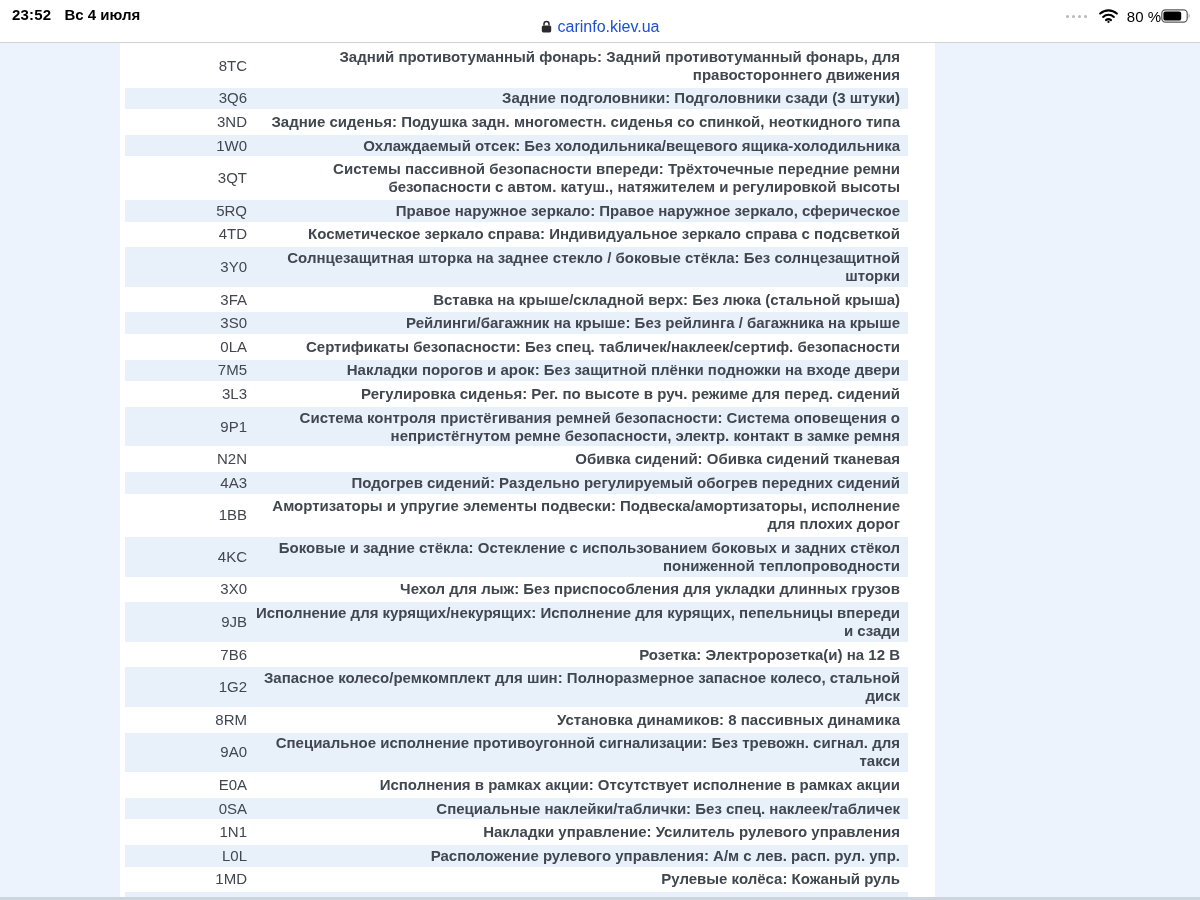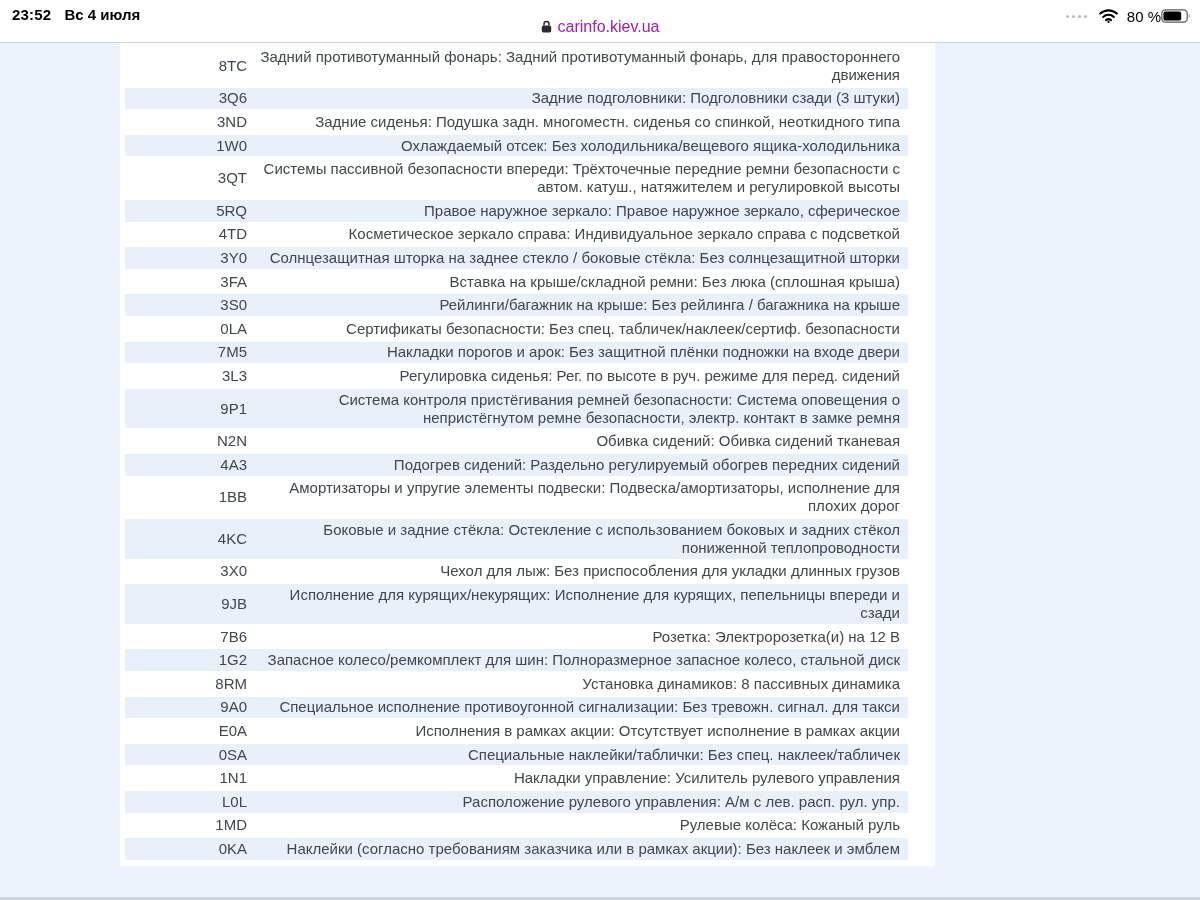--- a/index.html
+++ b/index.html
@@ -22,21 +22,21 @@
   .statusbar{
     position:relative;height:43px;background:#ffffff;
     border-bottom:1px solid var(--hairline);
     color:var(--statusbar-text);
   }
   .sb-left{position:absolute;left:12px;top:6px;font-size:15px;white-space:nowrap;}
   .sb-time{font-weight:700;letter-spacing:.2px;margin-top:27px;}
   .sb-date{margin-left:13px;font-weight:700;}
   .urlbar{
     position:absolute;left:0;right:0;top:17px;text-align:center;
-    font-size:16px;color:#a21caf;line-height:20px;
+    font-size:16px;color:#1d4ed8;line-height:20px;
   }
   .urlbar .lock{display:inline-block;vertical-align:-1px;margin-right:6px;}
   .sb-right{
     position:absolute;right:9px;top:7px;height:18px;
     display:flex;align-items:center;font-size:15px;
   }
   .cell-dots{display:inline-flex;align-items:flex-end;margin-right:9px;}
   .cell-dots i{display:inline-block;width:3px;height:3px;border-radius:50%;background:#b7b7bc;margin-right:3px;}
   .wifi{margin-right:9px;display:inline-flex;}
   .batt-pct{font-weight:400;}
@@ -56,21 +56,21 @@
     border-collapse:collapse;
     margin-left:5px;width:783px;
     font-size:15px;line-height:18px;color:var(--text);
   }
   table.options td{
     vertical-align:middle;
     border-bottom:2px solid #ffffff;
     padding-top:1.8px;padding-bottom:1.8px;
   }
   td.code{width:123px;padding-left:30px;white-space:nowrap;}
-  td.desc{padding-right:8px;}
+  td.desc{padding-right:8px;font-weight:bold;}
   tr:nth-child(even) td{background:var(--row-alt-background);}
   .bottom-edge{
     position:fixed;left:0;bottom:0;width:1200px;height:3px;
     background:var(--bottom-edge);
   }
 </style>
 </head>
 <body>
 
 <header class="statusbar">
@@ -144,21 +144,21 @@
           <tr>
     <td class="code">4TD</td>
     <td class="desc">Косметическое зеркало справа: Индивидуальное зеркало справа с подсветкой</td>
   </tr>
           <tr>
     <td class="code">3Y0</td>
     <td class="desc">Солнцезащитная шторка на заднее стекло / боковые стёкла: Без солнцезащитной шторки</td>
   </tr>
           <tr>
     <td class="code">3FA</td>
-    <td class="desc">Вставка на крыше/складной ремни: Без люка (сплошная крыша)</td>
+    <td class="desc">Вставка на крыше/складной верх: Без люка (стальной крыша)</td>
   </tr>
           <tr>
     <td class="code">3S0</td>
     <td class="desc">Рейлинги/багажник на крыше: Без рейлинга / багажника на крыше</td>
   </tr>
           <tr>
     <td class="code">0LA</td>
     <td class="desc">Сертификаты безопасности: Без спец. табличек/наклеек/сертиф. безопасности</td>
   </tr>
           <tr>

